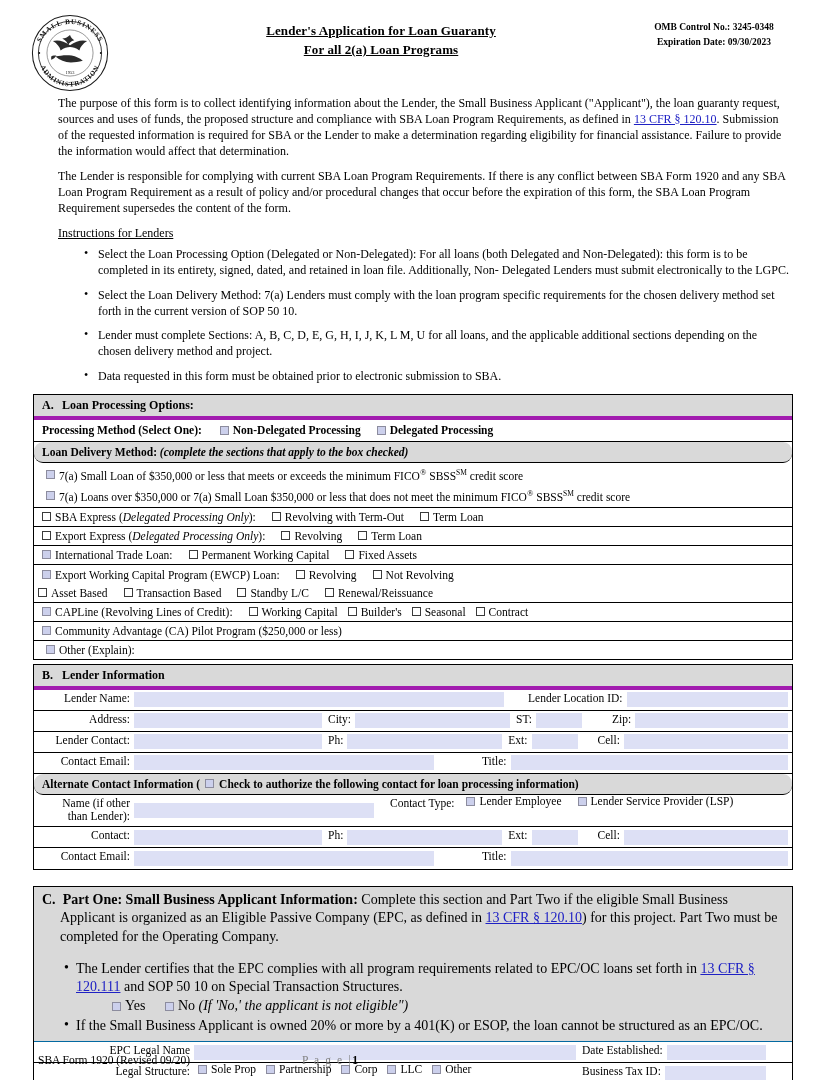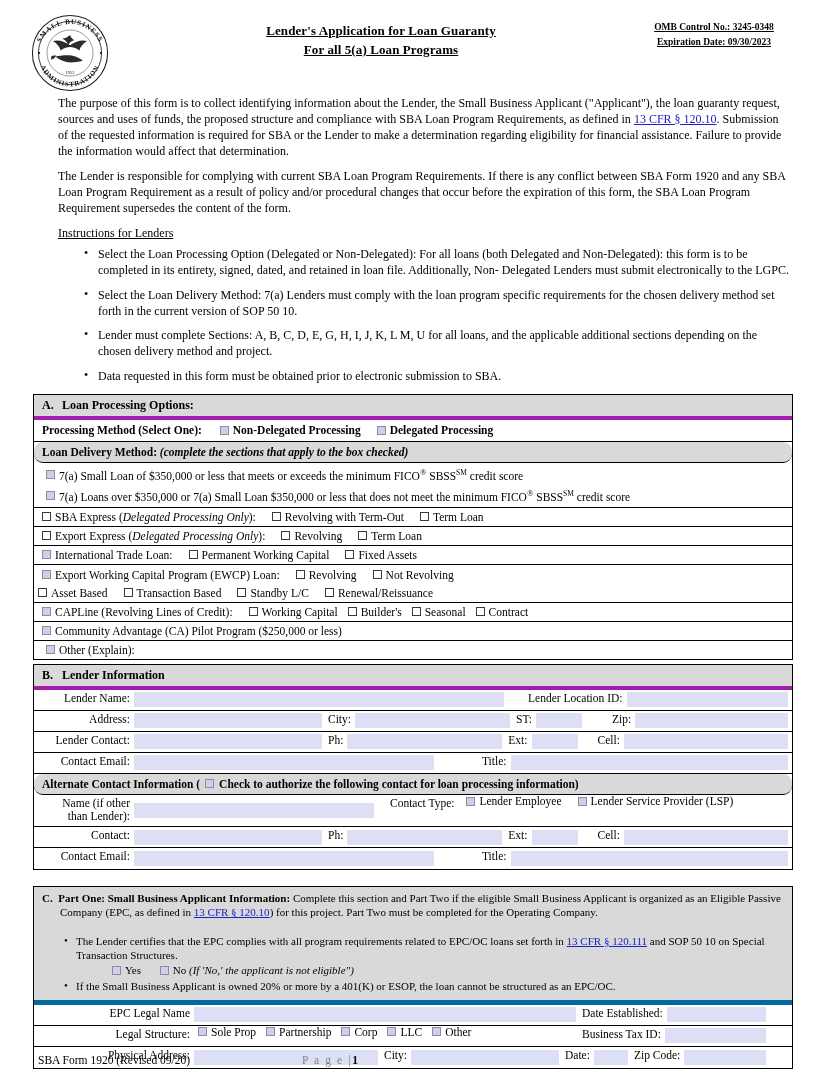--- a/index.html
+++ b/index.html
@@ -14,21 +14,21 @@
     overflow: hidden;
   }
   .page { position: relative; width: 826px; height: 1080px; padding: 0; }
 
   
   .header { display: flex; align-items: flex-start; padding: 10px 22px 0 26px; }
   .seal-wrap { width: 112px; flex: 0 0 112px; padding-top: 2px; }
   .seal { width: 88px; height: 82px; }
   .title-block { flex: 1; text-align: center; padding-top: 12px; }
   .title-line { font-weight: bold; font-size: 13px; text-decoration: underline; line-height: 1.45; letter-spacing: .1px;}
-  .omb { width: 180px; flex: 0 0 180px; text-align: center; padding-top: 10px; font-size: 9.5px; line-height: 1.55; font-weight: bold; text-decoration: underline;}
+  .omb { width: 180px; flex: 0 0 180px; text-align: center; padding-top: 10px; font-size: 9.5px; line-height: 1.55; font-weight: bold;}
 
   
   .content { padding: 0 36px 0 58px; }
   p.para { margin: 0 0 9px 0; line-height: 1.33; font-size: 12px; text-align: left; }
   .lnk { text-decoration: underline; color: #1f21c4; }
   .instr-head { font-size: 12px; text-decoration: underline; margin: 2px 0 6px 0; }
   ul.bullets { margin: 0 0 6px 0; padding-left: 26px; list-style: none; }
   ul.bullets li { position: relative; margin: 0 0 9px 0; line-height: 1.33; font-size: 12px; padding-left: 14px;}
   ul.bullets li:before { content: "\2022"; position: absolute; left: 0; top: -1px; font-size: 12px;}
 
@@ -53,21 +53,21 @@
   em { font-style: italic; }
 
   
   .lbl { font-size: 11.5px; white-space: nowrap; padding: 2px 4px 2px 6px; text-align: right; }
   .inp { background: #dde0f5; border: none; border-bottom: 0px; height: 15px; align-self: center; }
   .fieldrow { display: flex; align-items: flex-start; border-bottom: 1px solid #000; min-height: 21px; }
   .fieldrow:last-child { border-bottom: none; }
   .grow { flex: 1 1 auto; }
 
   
-  .cnote { background: #d9d9d9; padding: 4px 8px 5px 8px; font-size: 11px; line-height: 1.3; border-bottom: 5px solid #0369a1; }
+  .cnote { background: #d9d9d9; padding: 4px 8px 5px 8px; font-size: 14px; line-height: 1.3; border-bottom: 1px solid #0369a1; }
   .cnote .hang { display: block; padding-left: 18px; text-indent: -18px; }
   .cnote ul { margin: 14px 0 0 0; padding-left: 22px; list-style: none; }
   .cnote ul li { position: relative; padding-left: 12px; margin-bottom: 1px; line-height: 1.3; }
   .cnote ul li:before { content: "\2022"; position: absolute; left: 0; top: -1px; }
   .yesno { padding-left: 36px; margin-top: 1px; }
 
   
   .footer { position: absolute; left: 0; bottom: 14px; width: 826px; padding: 0 36px 0 38px; font-size: 11.5px; }
   .footer-inner { display: flex; align-items: baseline; }
   .footer-left { white-space: nowrap; }
@@ -103,21 +103,21 @@
         </g>
         <text x="50" y="72" text-anchor="middle" font-family="'Liberation Serif',serif" font-size="5.2" fill="#111">1953</text>
         <g fill="#111">
           <circle cx="14" cy="48" r="1.1"></circle>
             <circle cx="86" cy="48" r="1.1"></circle>
         </g>
       </svg>
     </div>
     <div class="title-block">
       <div class="title-line">Lender's Application for Loan Guaranty</div>
-      <div class="title-line">For all 5(a) Loan Programs</div>
+      <div class="title-line">For all 2(a) Loan Programs</div>
     </div>
     <div class="omb">
       <div>OMB Control No.: 3245-0348</div>
       <div>Expiration Date: 09/30/2023</div>
     </div>
   </div>
 
   <div class="content">
     <p class="para"><span>The purpose of this form is to collect identifying information about the Lender, the Small Business Applicant ("Applicant"), the loan guaranty request, sources and uses of funds, the proposed structure and compliance with SBA Loan Program Requirements, as defined in </span><a class="lnk" href="#">13 CFR § 120.10</a><span>. Submission of the requested information is required for SBA or the Lender to make a determination regarding eligibility for financial assistance. Failure to provide the information would affect that determination.</span></p>
 

